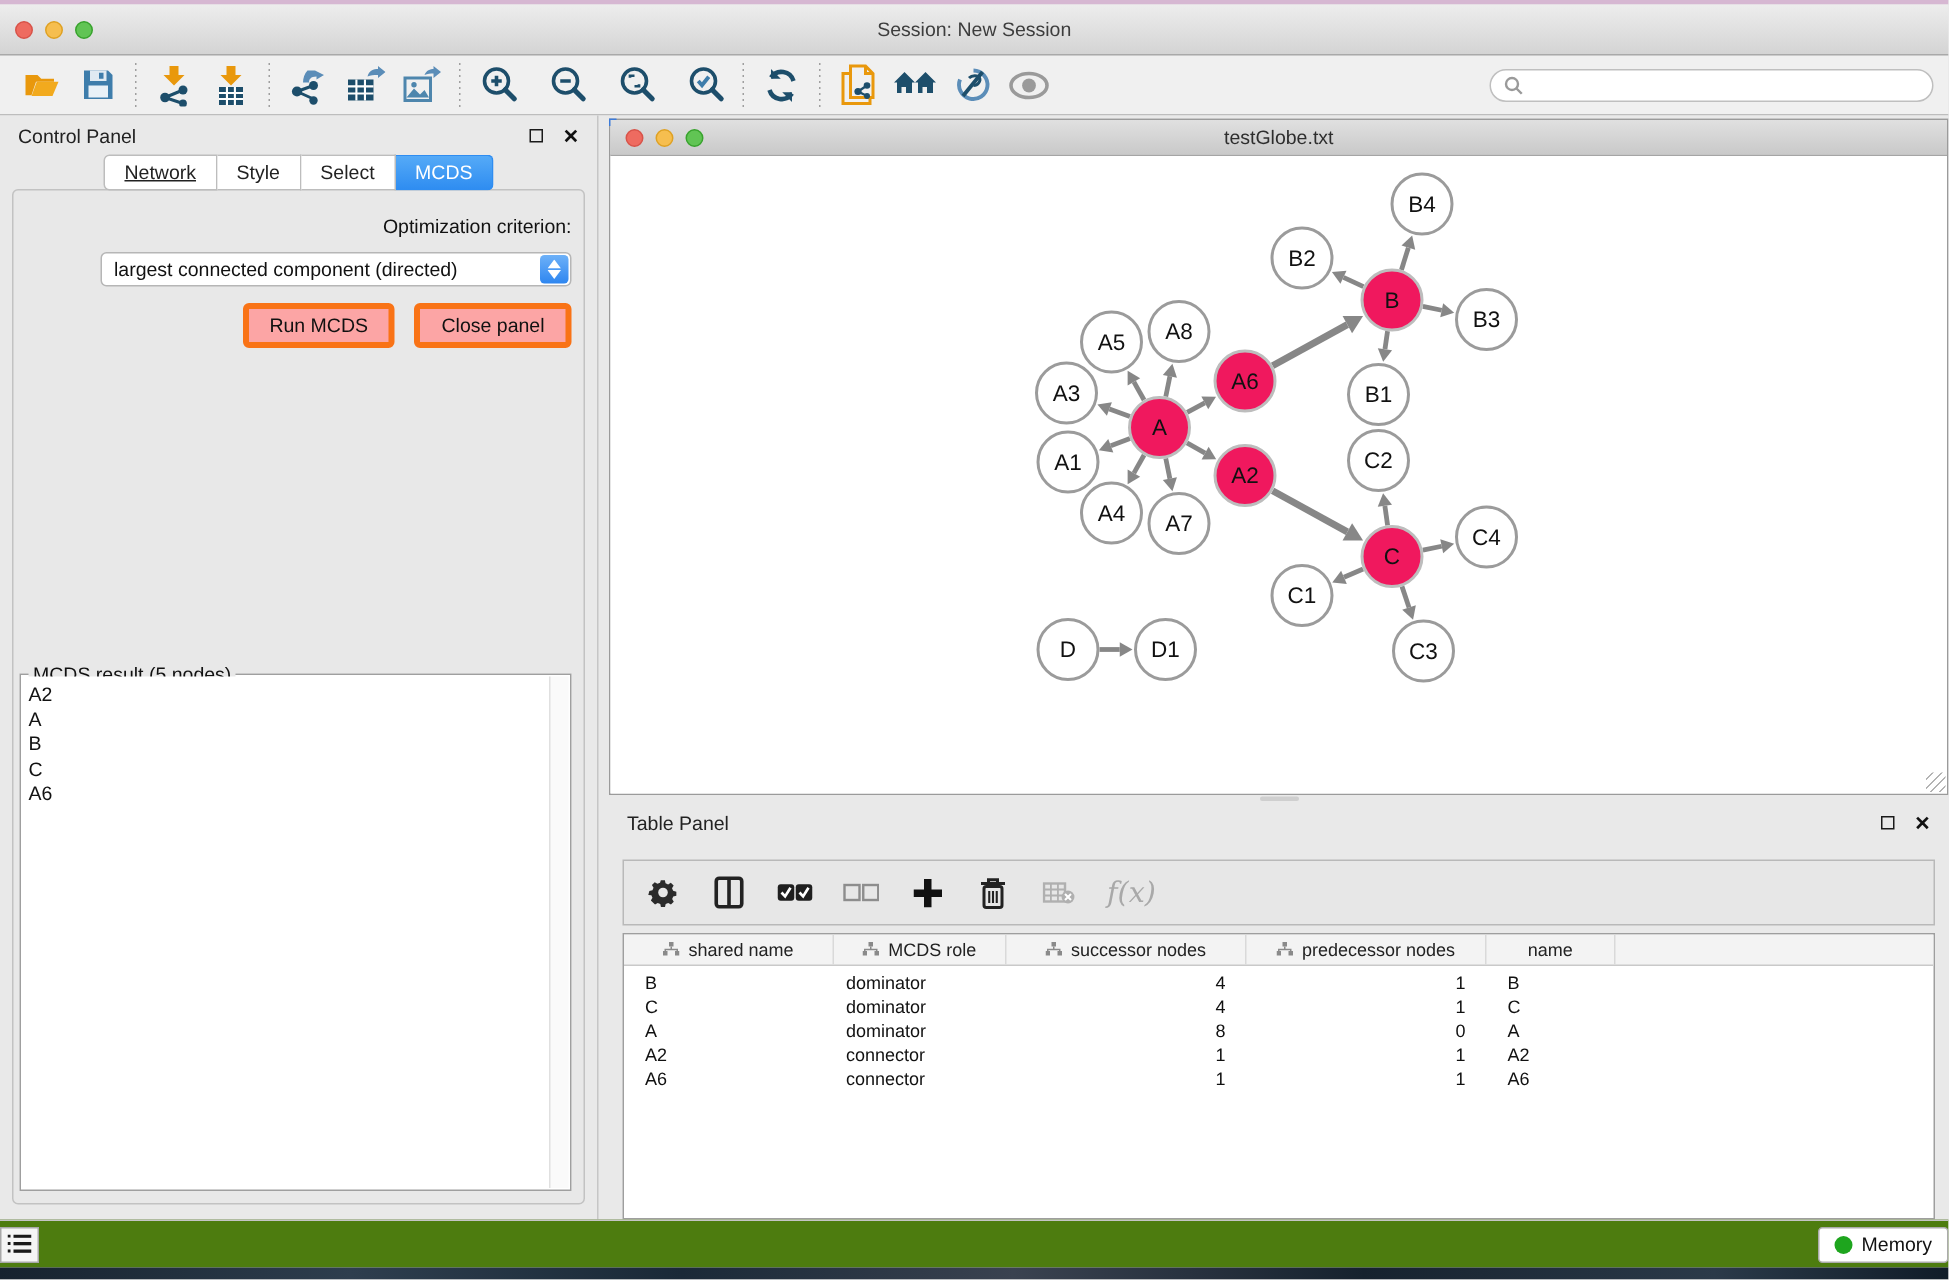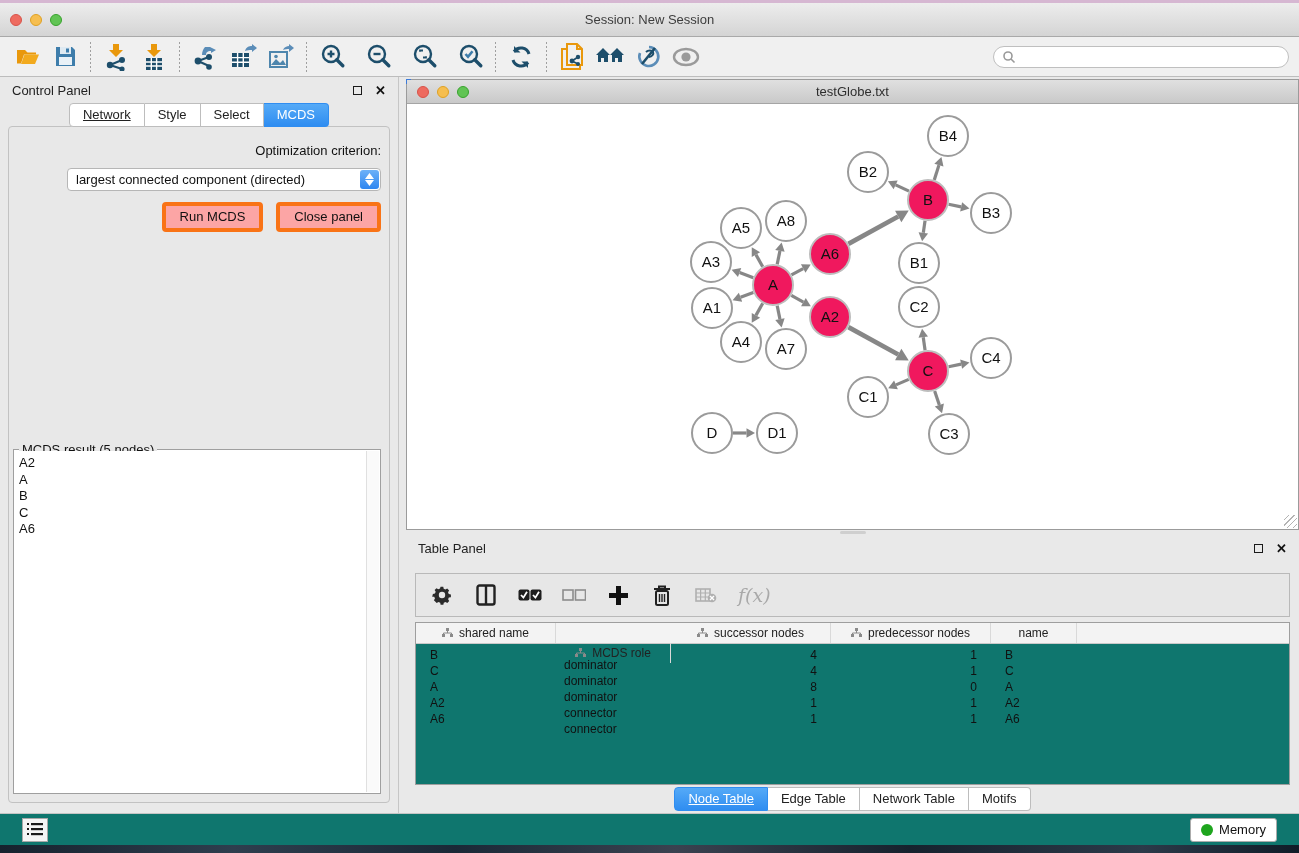--- a/index.html
+++ b/index.html
@@ -78,38 +78,38 @@
   .hsplit { height:5px; display:flex; align-items:center; justify-content:center; }
   .hsplit .grab { width:26px; height:3px; border-radius:2px; background:#cfcfcf; }
 
   
   .tpanel { flex:1; display:flex; flex-direction:column; min-height:0; }
   .t-toolbar { margin:12px 9px 0; height:44px; background:#e7e7e7; border:1px solid #b9b9b9;
                display:flex; align-items:center; gap:20px; padding:0 14px; }
   .tt-ico { display:flex; align-items:center; justify-content:center; width:24px; height:24px; cursor:pointer; }
   .fx { font-family:"DejaVu Serif", serif; font-style:italic; font-size:19px; color:#a9a9a9; }
 
-  .datatable { margin:5px 9px 0; border:1px solid #9e9e9e; background:#0f766e; flex:1; min-height:0;
+  .datatable { margin:5px 9px 0; border:1px solid #9e9e9e; background:#ffffff; flex:1; min-height:0;
                display:flex; flex-direction:column; overflow:hidden; }
   .dt-head { display:flex; background:#f3f3f3; border-bottom:1px solid #c9c9c9; height:21px; flex:0 0 auto; }
   .dt-hcell { display:flex; align-items:center; justify-content:center; gap:6px; font-size:12px; color:#222;
               border-right:1px solid #d9d9d9; height:100%; }
   .dt-row { display:flex; height:16px; align-items:center; }
   .dt-cell { font-size:12px; color:#111; white-space:nowrap; overflow:hidden; }
-  .c0 { width:140px; } .c1 { width:115px;margin-top:20px; } .c2 { width:160px; } .c3 { width:160px; } .c4 { width:86px; }
+  .c0 { width:140px; } .c1 { width:115px; } .c2 { width:160px; } .c3 { width:160px; } .c4 { width:86px; }
   .dt-cell.c0 { padding-left:14px; } .dt-cell.c1 { padding-left:8px; }
   .dt-cell.c2, .dt-cell.c3 { text-align:right; padding-right:14px; }
   .dt-cell.c4 { padding-left:14px; }
 
   .t-tabs { height:28px; display:flex; align-items:center; justify-content:center; flex:0 0 auto; }
   .seg { display:flex; }
   .seg .tab { padding:3px 13px 4px; }
 
   
-  .statusbar { height:32px; background:#0f766e; border-top:1px solid #c4c4c4; display:flex; align-items:center; padding:0 22px; }
+  .statusbar { height:32px; background:#4d7c0f; border-top:1px solid #c4c4c4; display:flex; align-items:center; padding:0 0; }
   .sb-left-btn { width:26px; height:24px; background:#f5f5f5; border:1px solid #a8a8a8; display:flex; align-items:center; justify-content:center; cursor:pointer; }
   .memory-btn { margin-left:auto; height:24px; background:#fff; border:1px solid #ababab; border-radius:3px;
                 display:flex; align-items:center; gap:6px; padding:0 10px; font-size:13px; color:#111; cursor:pointer; }
   .mem-dot { width:12px; height:12px; border-radius:50%; background:#1ea51e; }
 
   .wallpaper { height:8px; background:linear-gradient(90deg,#16222e,#2e3e4e 18%,#1a2937 35%,#3a4250 52%,#16222e 70%,#2b3a49 88%,#101c28); }
 
   svg { display:block; }
 </style>
 </head>
@@ -568,28 +568,20 @@
               <div class="dt-row">
                 <span class="dt-cell c0">A6</span>
                 <span class="dt-cell c1">connector</span>
                 <span class="dt-cell c2">1</span>
                 <span class="dt-cell c3">1</span>
                 <span class="dt-cell c4">A6</span>
               </div>
             </div>
         </div>
 
-        <div class="t-tabs">
-          <div class="seg">
-            <span class="tab active">Node Table</span>
-            <span class="tab">Edge Table</span>
-            <span class="tab">Network Table</span>
-            <span class="tab">Motifs</span>
-          </div>
-        </div>
       </div>
     </div>
   </div>
 
   <div class="statusbar">
     <span class="sb-left-btn">
       <svg width="16" height="13" viewBox="0 0 16 13">
           <g fill="#1a1a1a">
             <rect x="0" y="0" width="2" height="2"></rect>
             <rect x="4" y="0" width="12" height="2.2"></rect>

